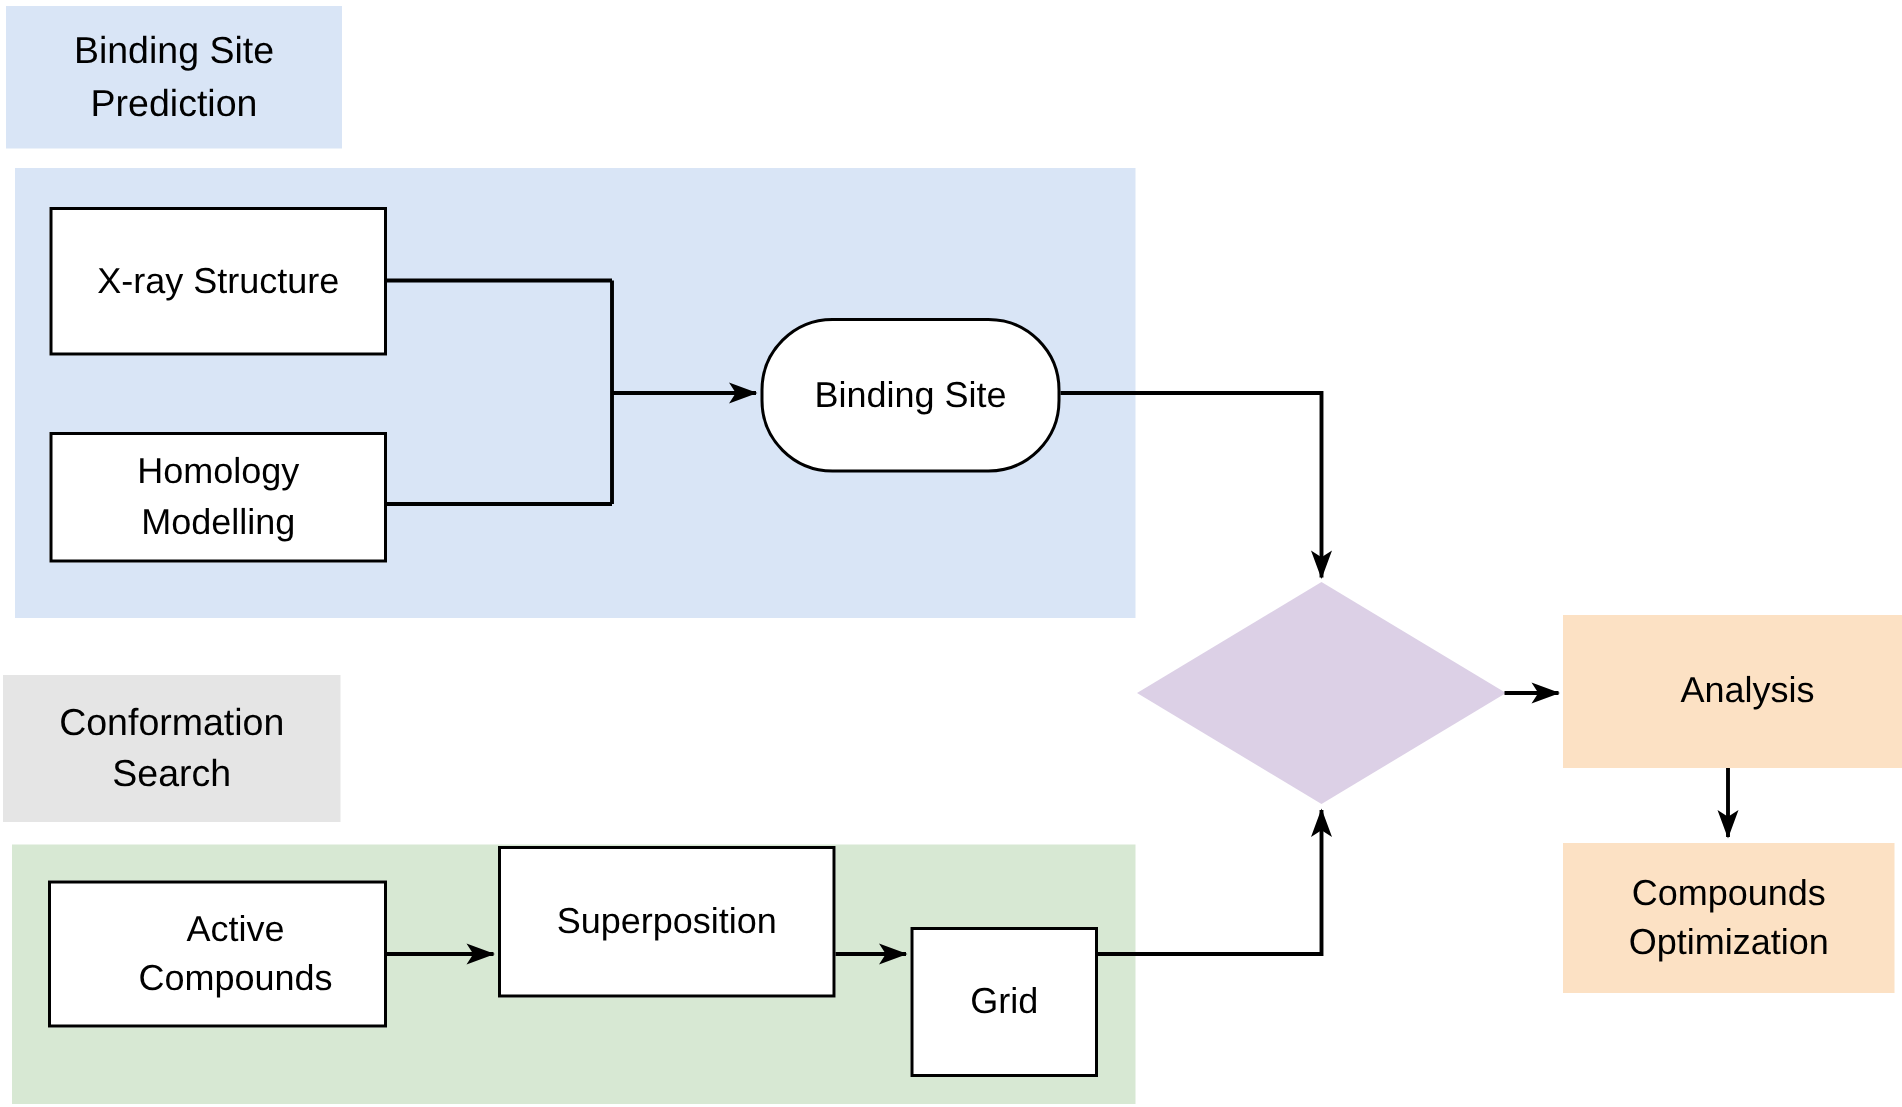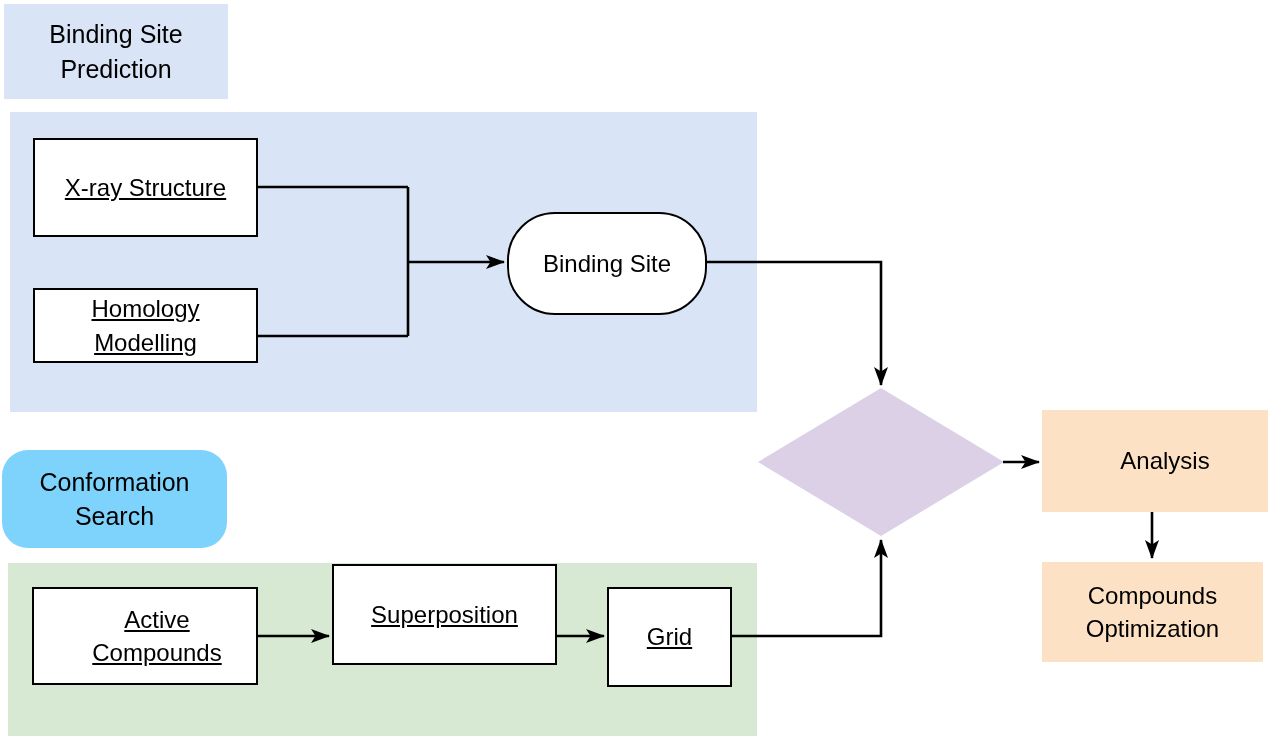--- a/index.html
+++ b/index.html
@@ -25,28 +25,27 @@
     align-items: center;
     justify-content: center;
     text-align: center;
     white-space: pre-line;
     line-height: 1.38;
   }
   .section-label {
     font-size: 25px;
   }
   .section-label.blue  { background: #D9E5F6; }
-  .section-label.green { background: #7dd3fc; border-radius: 26px; }
+  .section-label.green { background: #e5e5e5; }
   .panel-blue  { background: #D9E5F6; }
   .panel-green { background: #D7E8D3; }
   .node-box {
     background: #ffffff;
     border: 2.6px solid #000000;
     font-size: 24px;
-    text-decoration: underline;
   }
   .stadium {
     background: #ffffff;
     border: 2.6px solid #000000;
     border-radius: 48px;
     font-size: 24px;
   }
   .peach-box {
     background: #FCE1C4;
     font-size: 24px;
@@ -78,31 +77,31 @@
 
   <div class="abs txt section-label green" style="left:2px; top:450px; width:225px; height:98px;">Conformation
 Search</div>
 
   <div class="abs panel-blue" style="left:10px; top:112px; width:747px; height:300px;"></div>
 
   <div class="abs panel-green" style="left:8px; top:563px; width:749px; height:173px;"></div>
 
   <div class="abs txt node-box" style="left:33px; top:138px; width:225px; height:99px;">X-ray Structure</div>
 
-  <div class="abs txt node-box" style="left:33px; top:288px; width:225px; height:75px;">Homology
+  <div class="abs txt node-box" style="left:33px; top:288px; width:225px; height:87px;">Homology
 Modelling</div>
 
   <div class="abs txt stadium" style="left:507px; top:212px; width:200px; height:103px;">Binding Site</div>
 
   <div class="abs txt node-box" style="left:32px; top:587px; width:226px; height:98px;padding-left:24px;">Active
 Compounds</div>
 
   <div class="abs txt node-box" style="left:332px; top:564px; width:225px; height:101px;">Superposition</div>
 
-  <div class="abs txt node-box" style="left:607px; top:587px; width:125px; height:100px;">Grid</div>
+  <div class="abs txt node-box" style="left:607px; top:618px; width:125px; height:100px;">Grid</div>
 
   <div class="abs txt peach-box" style="left:1042px; top:410px; width:246px; height:102px;text-align:right;">Analysis</div>
 
   <div class="abs txt peach-box" style="left:1042px; top:562px; width:221px; height:100px;">Compounds
 Optimization</div>
 
   <svg class="overlay" viewBox="0 0 1268 738">
     <defs>
       <marker id="arrow" markerUnits="userSpaceOnUse" markerWidth="21" markerHeight="17" refX="19" refY="8.5" orient="auto">
         <path d="M1,1.5 L20,8.5 L1,15.5 L5.5,8.5 Z" fill="#000000"></path>

